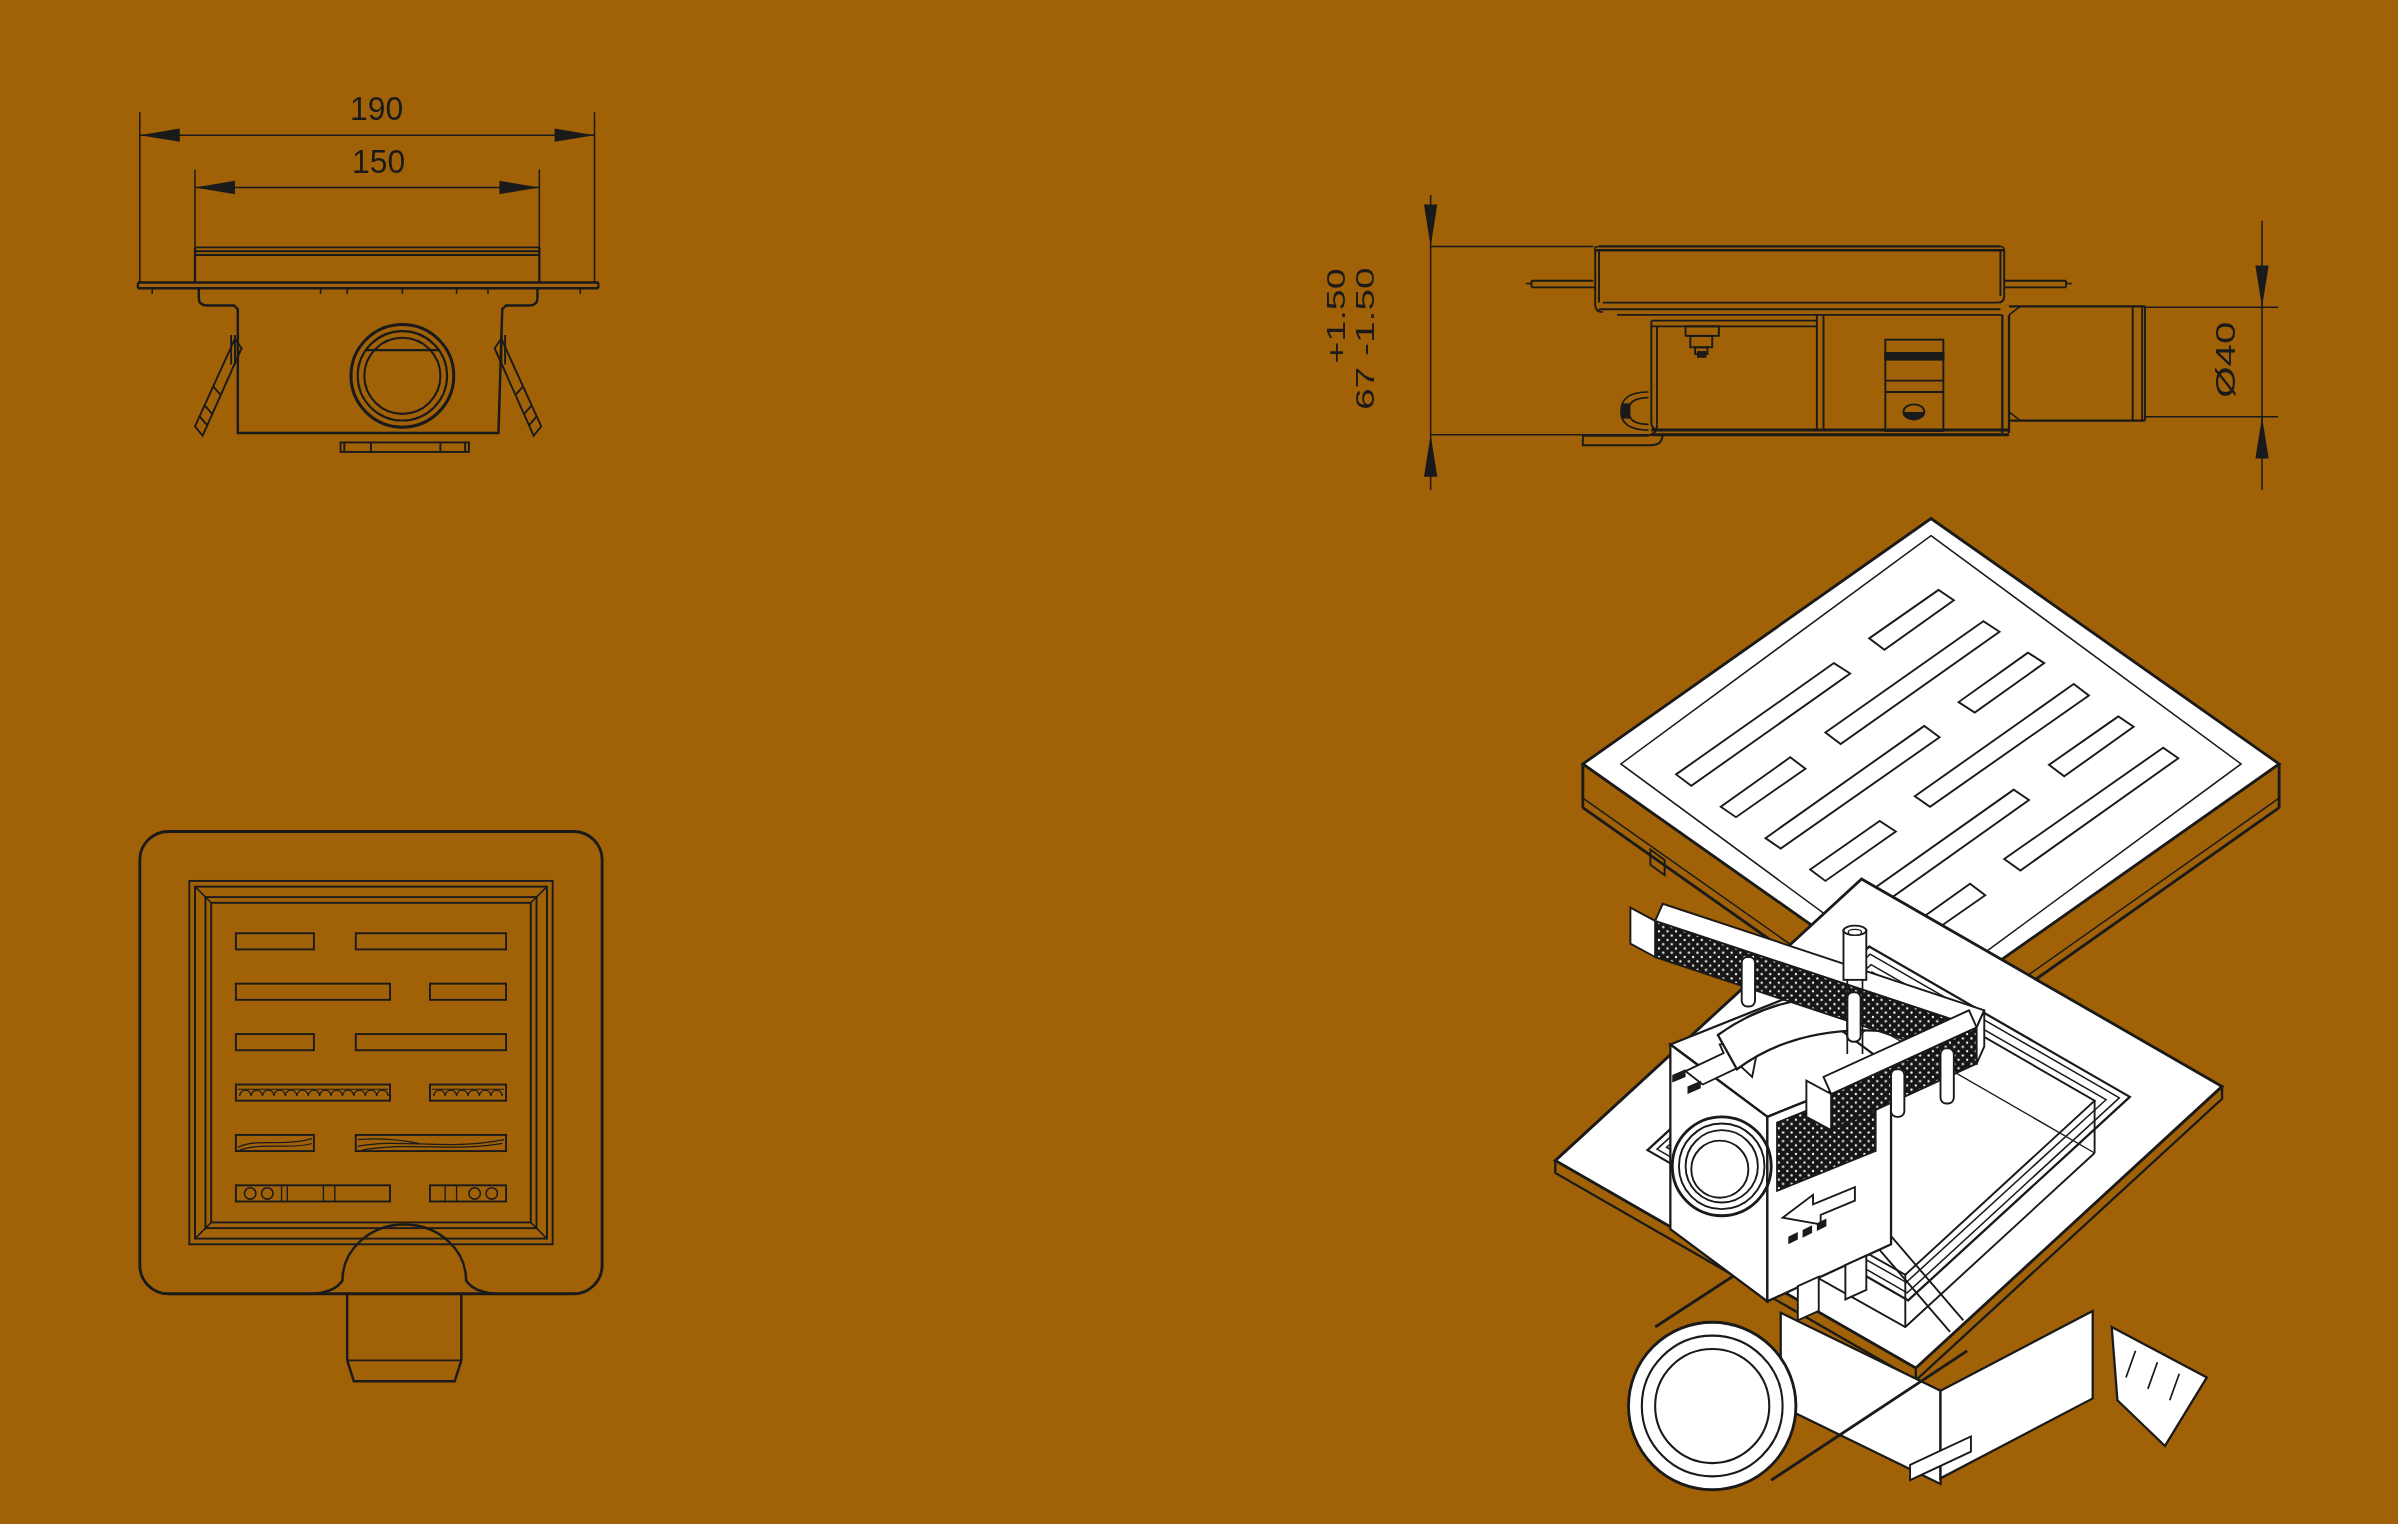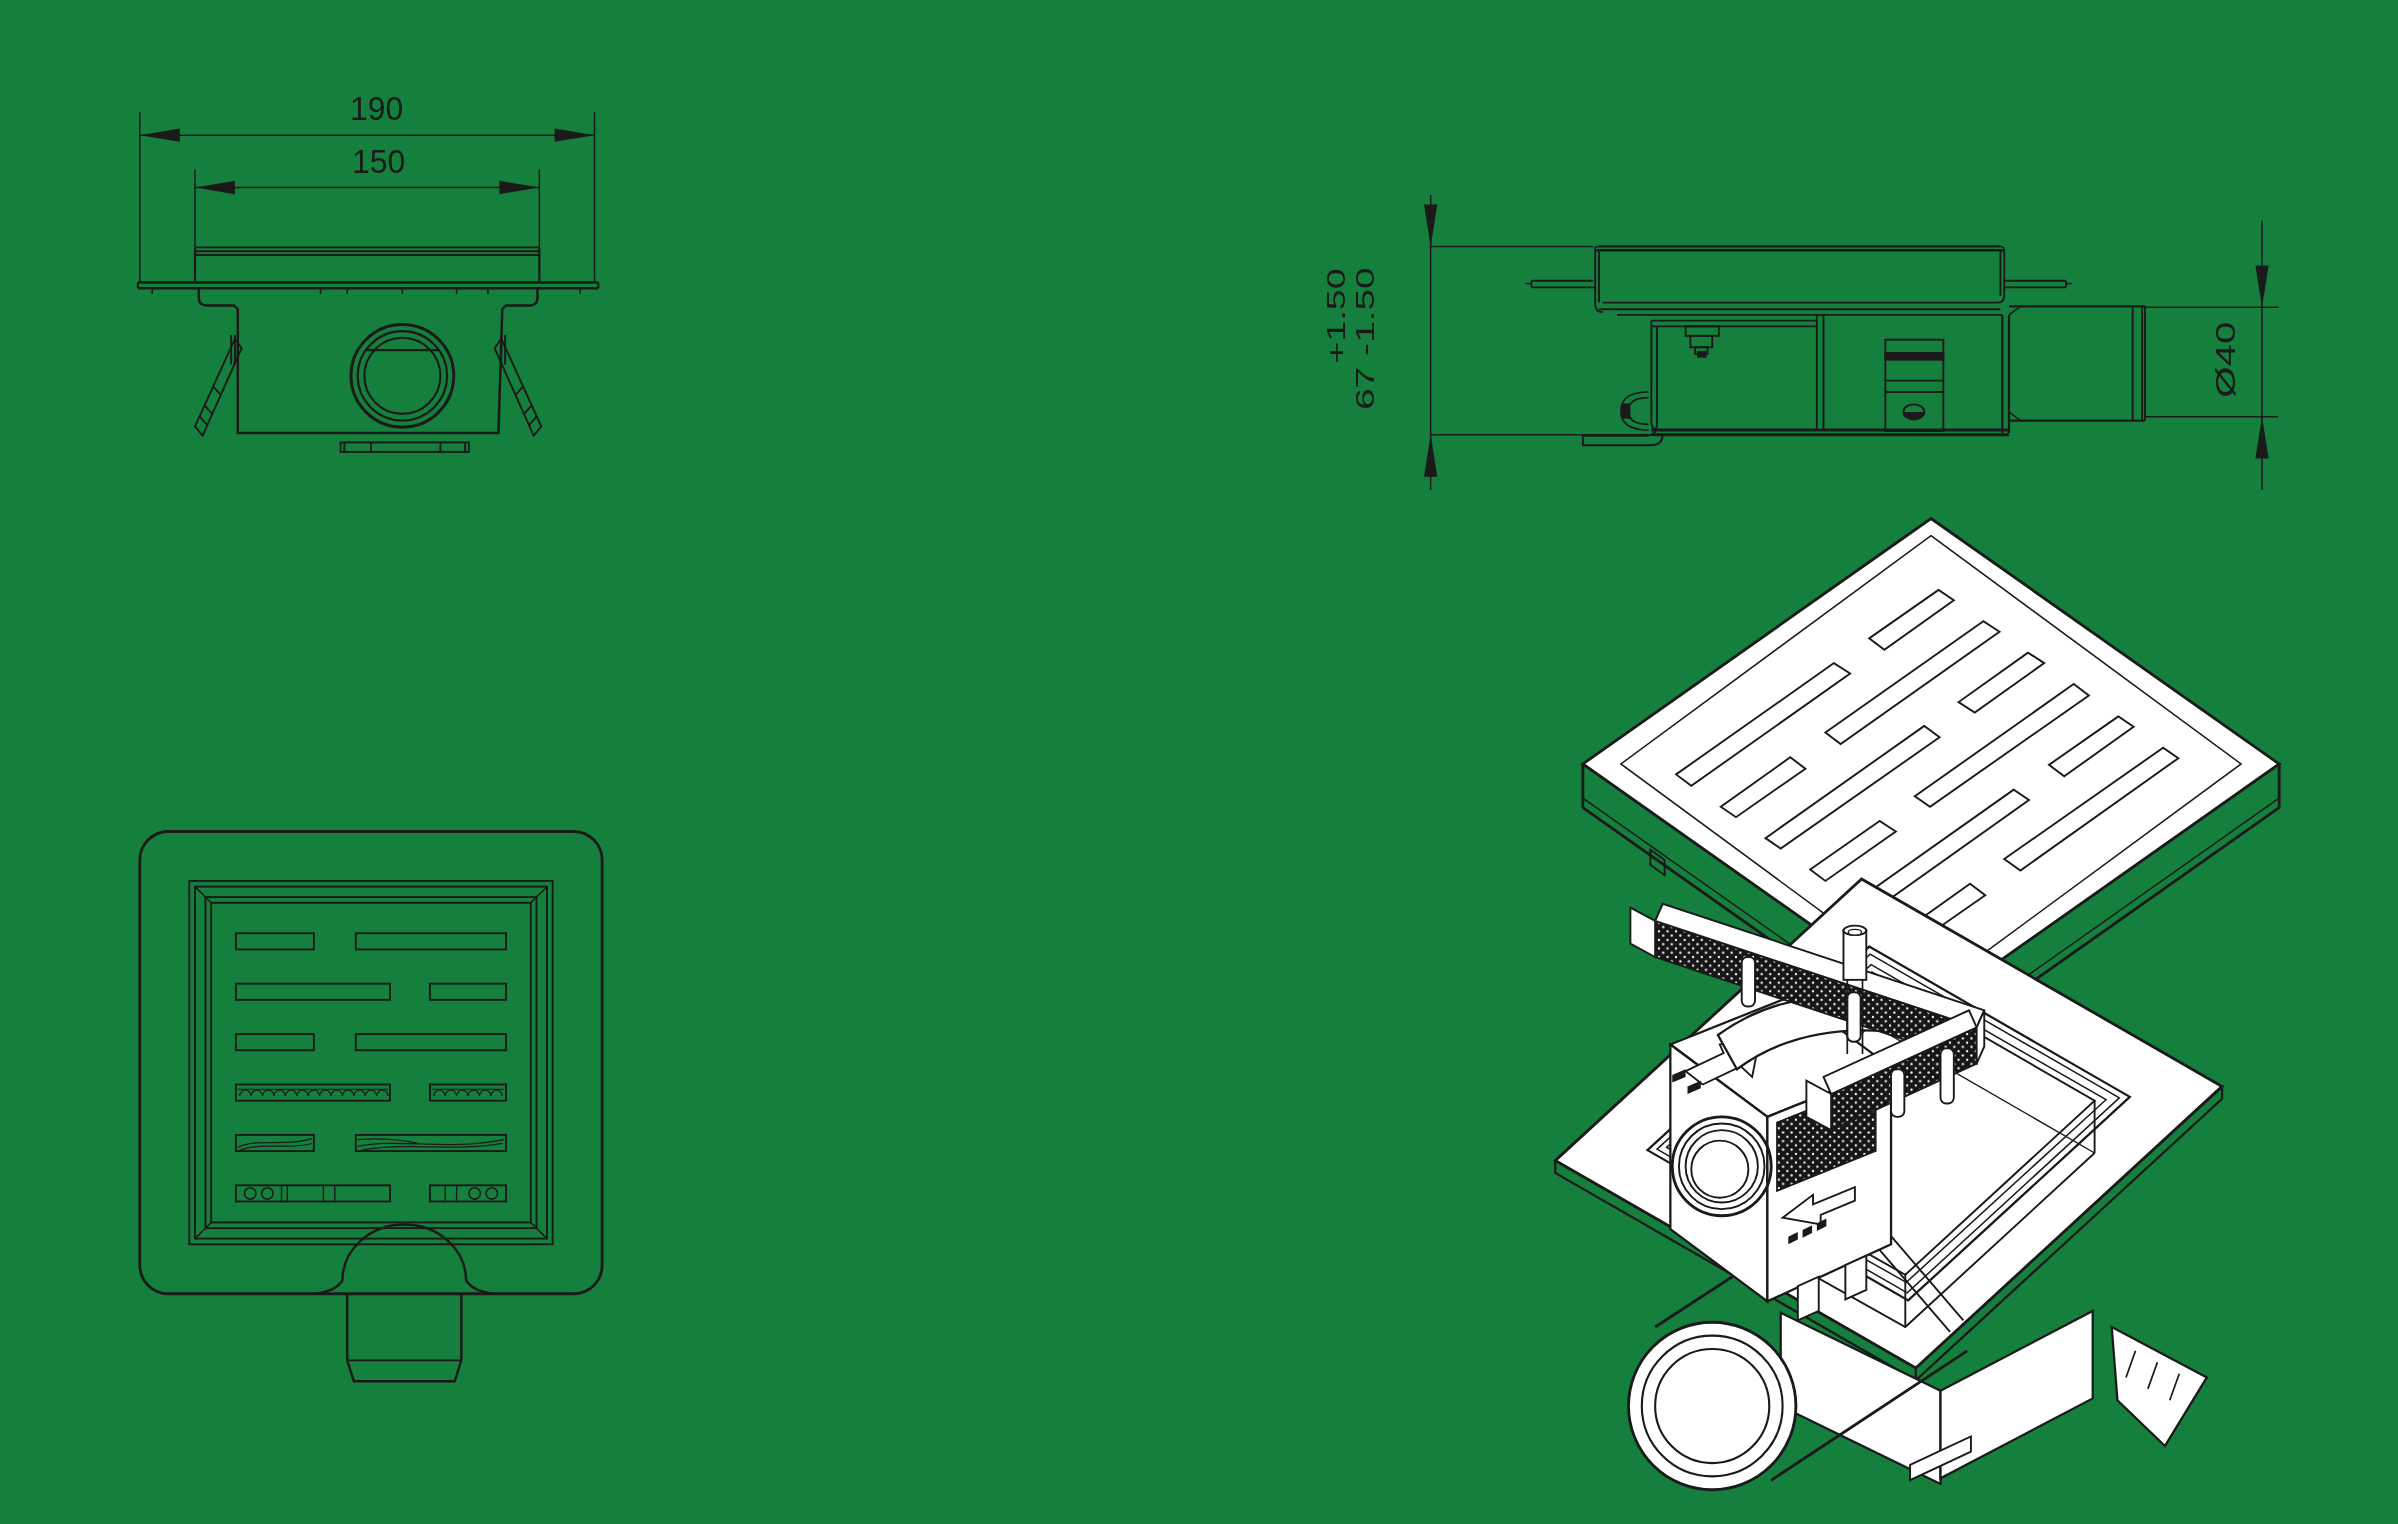--- a/index.html
+++ b/index.html
@@ -1,16 +1,16 @@
 <!DOCTYPE html>
 <html style="font-size:15px"><head>
 <meta charset="utf-8">
 <style>
   html,body{margin:0;padding:0;background:#ffffff;}
-  .sheet{position:relative;width:2399px;height:1525px;background:#15803d;overflow:hidden;
+  .sheet{position:relative;width:2399px;height:1525px;background:#a16207;overflow:hidden;
          font-family:"Liberation Sans", sans-serif;}
   svg{display:block;}
   .dimtext{font-family:"Liberation Sans", sans-serif;fill:#1a1a1a;}
 </style>
 </head>
 <body>
 
 <div class="sheet">
 <svg width="2399" height="1525" viewBox="0 0 2522 1603">
   <defs>

